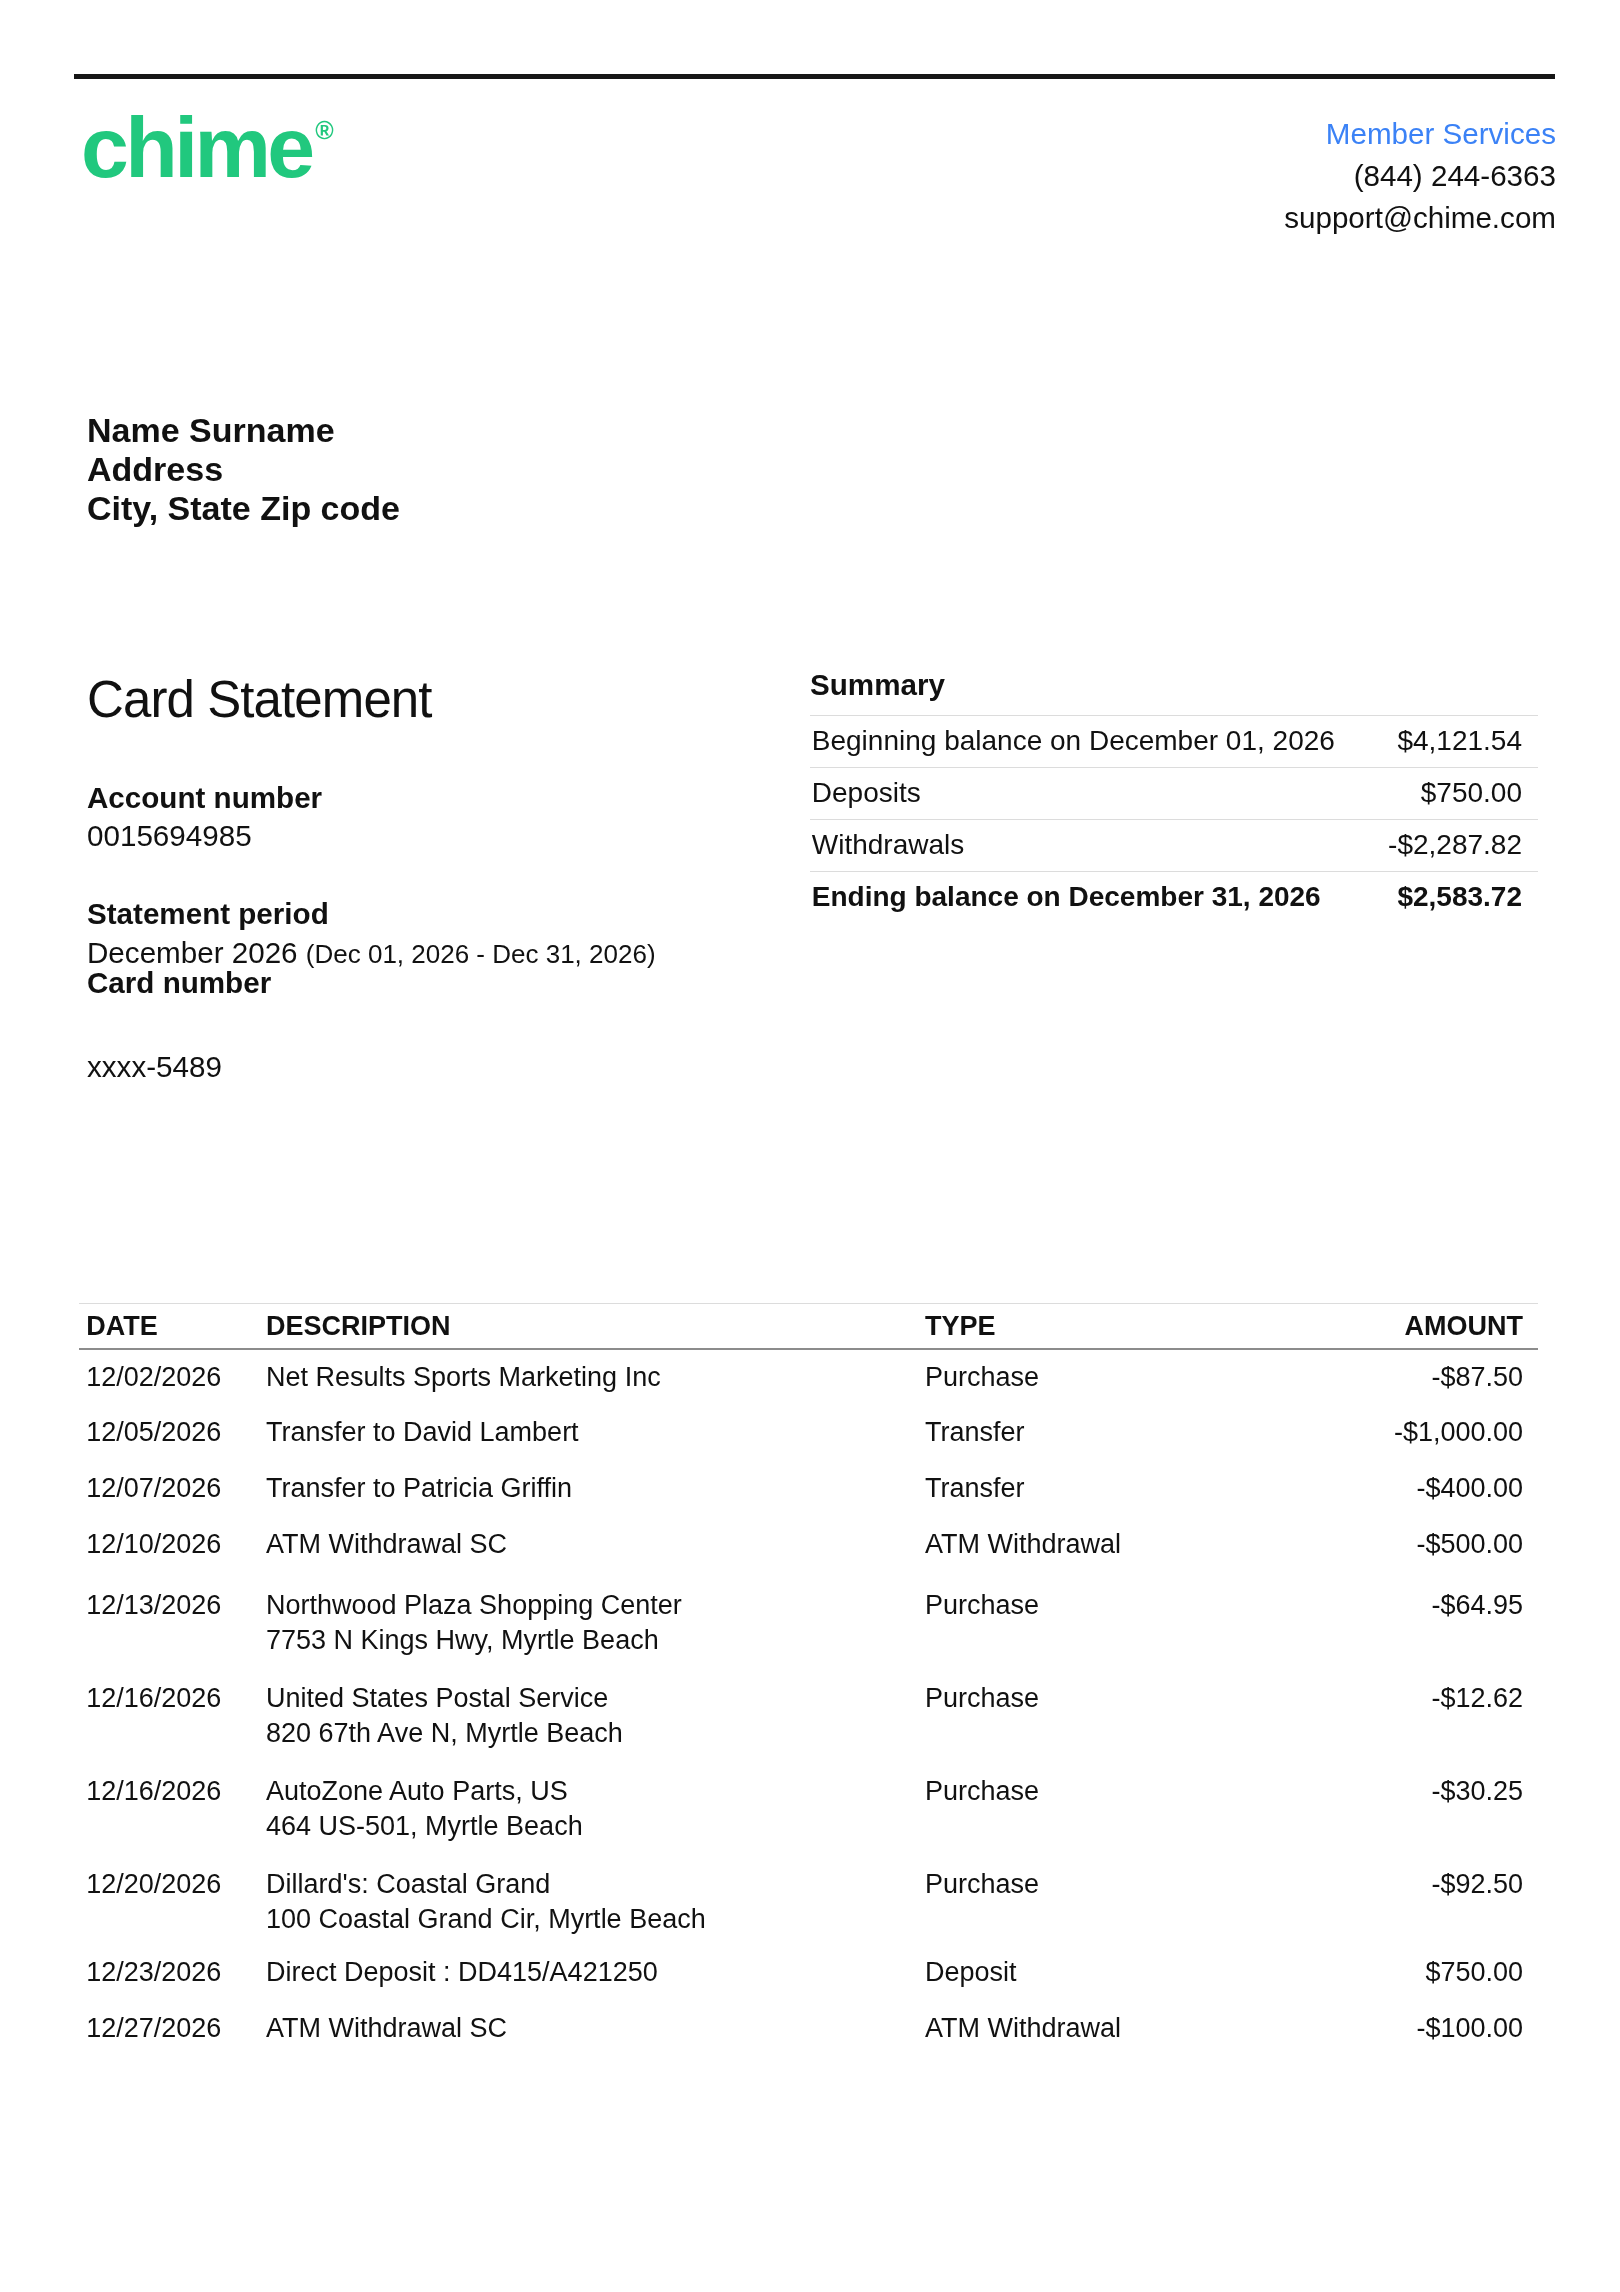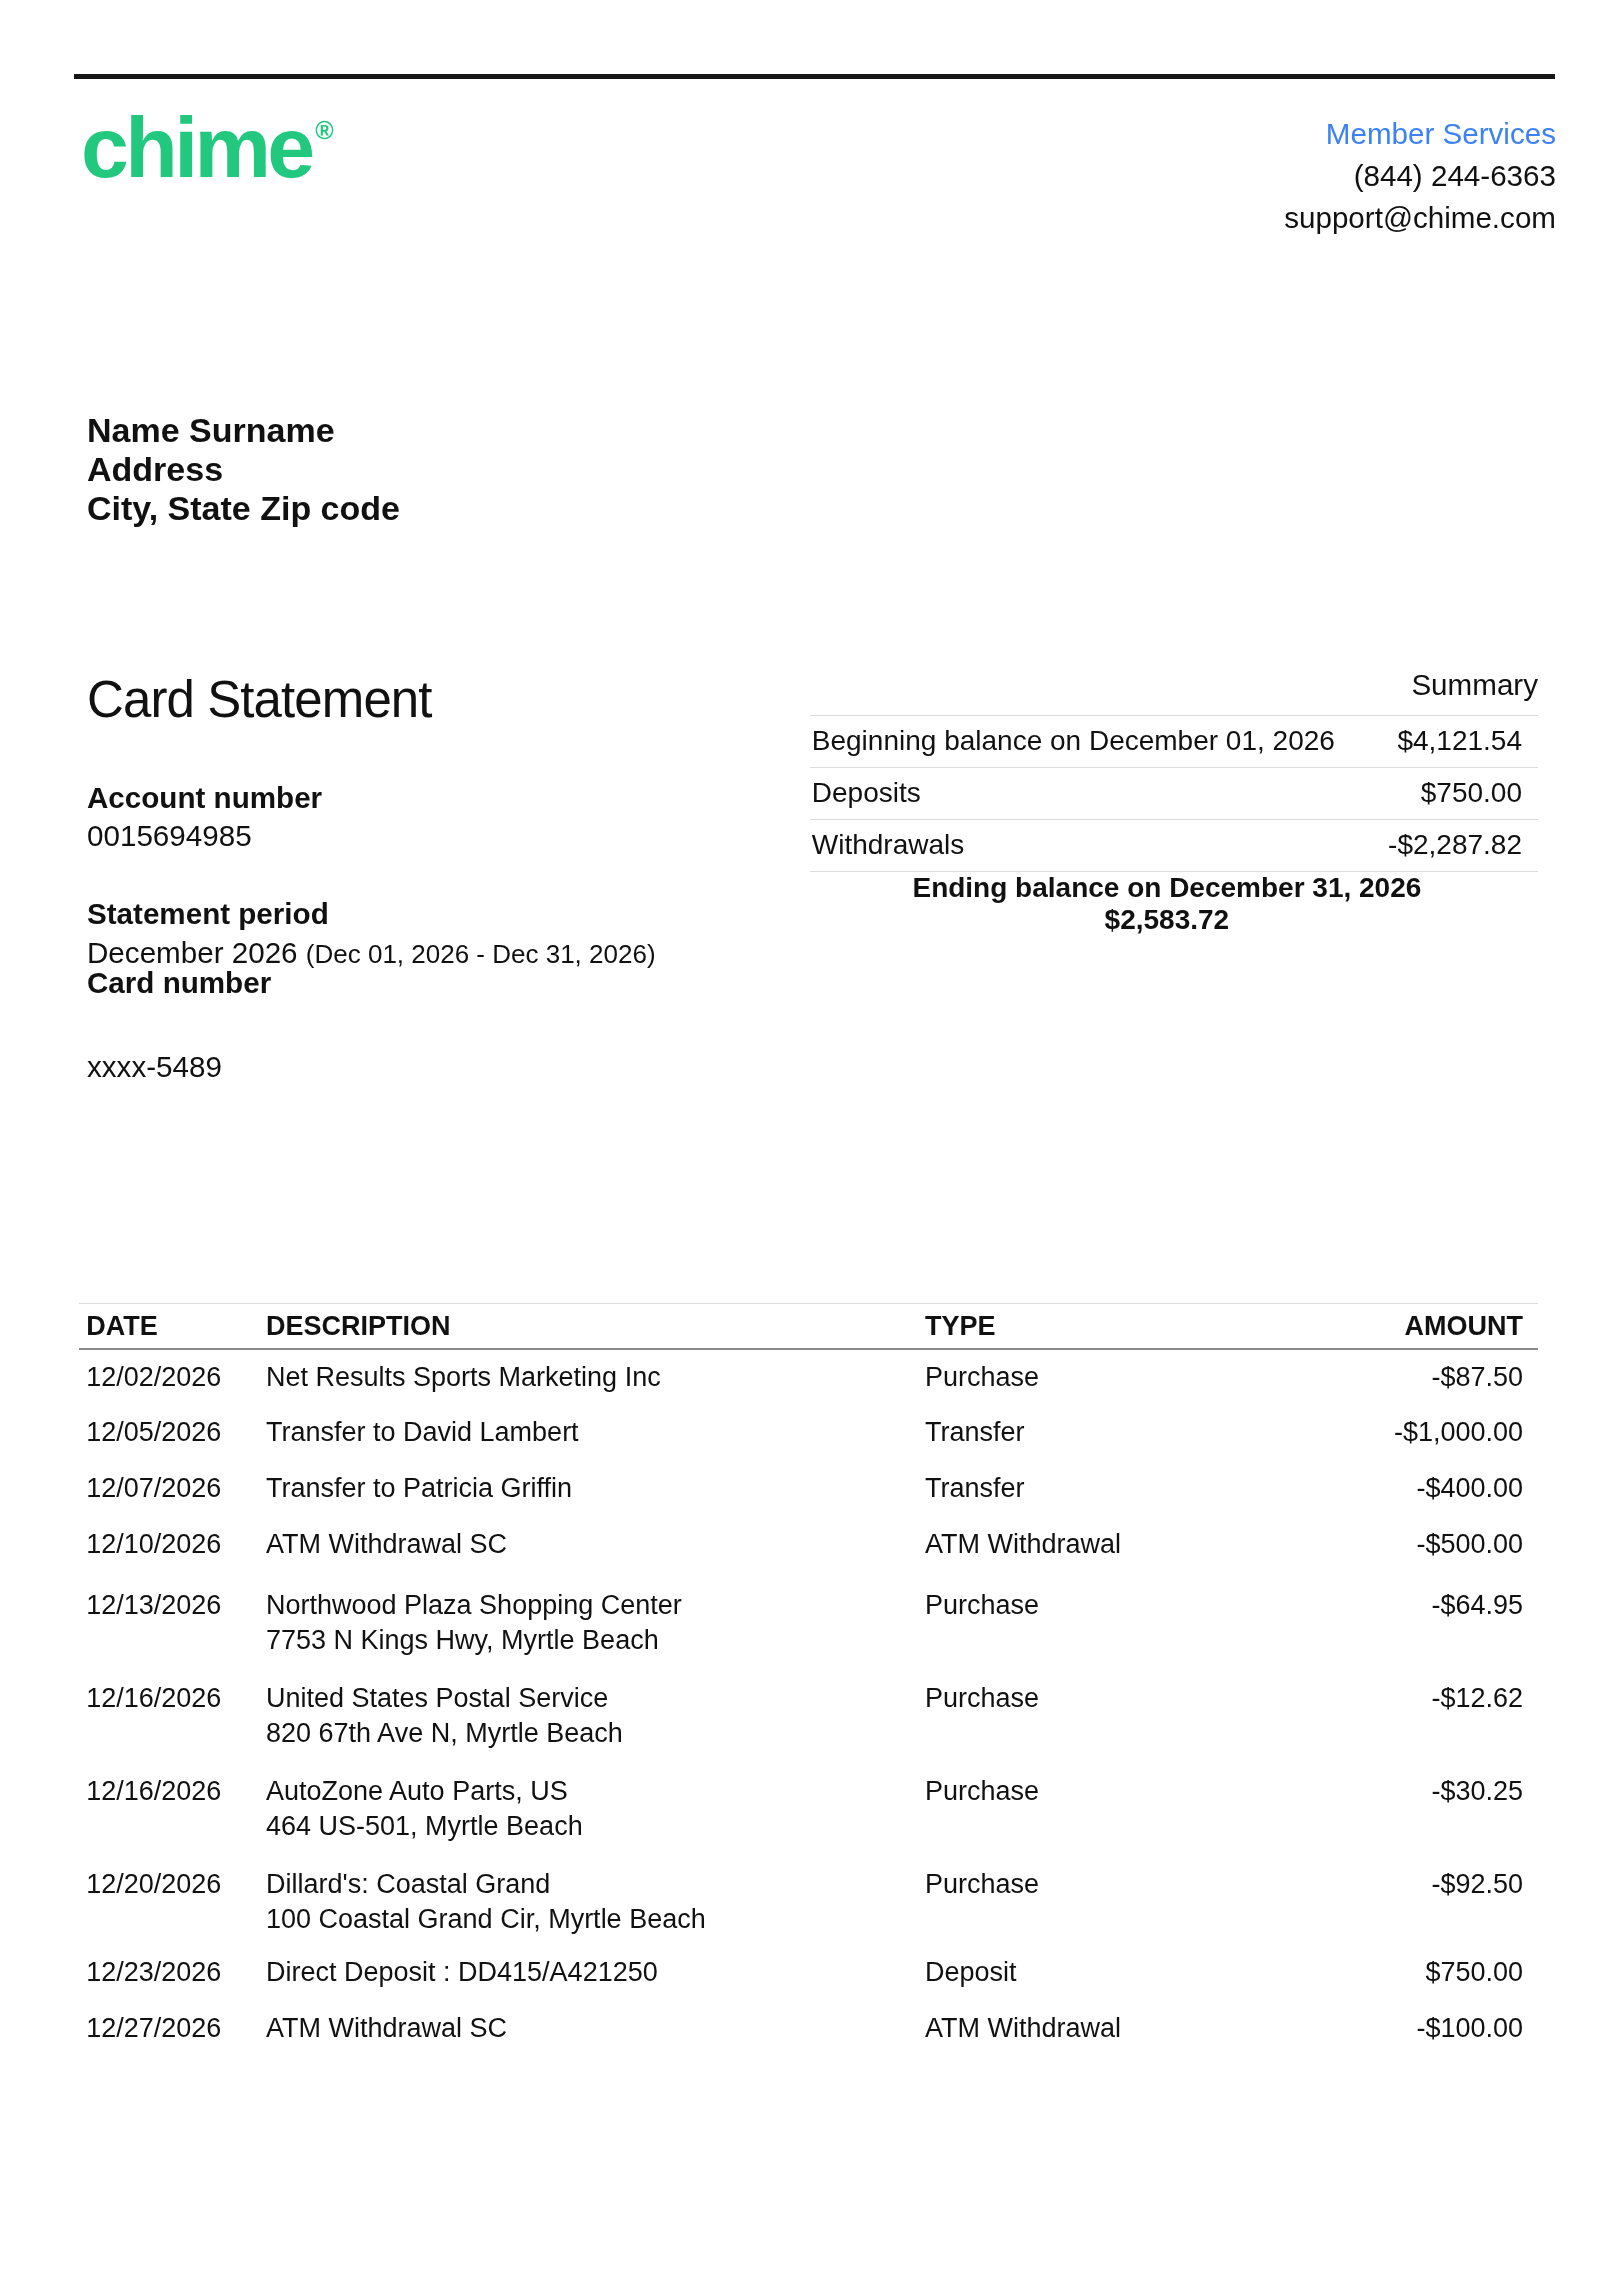--- a/index.html
+++ b/index.html
@@ -35,27 +35,27 @@
   .fld .detail { font-size:26px; }
   .f-acc-label  { top:781px; }
   .f-acc-value  { top:819px; }
   .f-per-label  { top:897px; }
   .f-per-value  { top:936px; }
   .f-card-label { top:966px; }
   .f-card-value { top:1050px; }
 
   
   .summary { position:absolute; top:668px; left:810px; width:728px; }
-  .summary-heading { font-size:29.6px; font-weight:400; margin-bottom:12.5px;text-align:right; }
+  .summary-heading { font-size:29.6px; font-weight:700; margin-bottom:12.5px; }
   .summary-row {
     display:flex; justify-content:space-between; align-items:center;
     height:52px; border-top:1.8px solid #dcdcdc;
     font-size:28px; padding:0 16px 0 1.8px;
   }
-  .summary-row.bold { font-weight:700;flex-direction:column; }
+  .summary-row.bold { font-weight:700; }
 
   
   .transactions { position:absolute; top:1303px; left:79px; width:1459px; border-top:1.8px solid #dcdcdc; }
   .txn-header {
     display:flex; align-items:center; height:46px;
     border-bottom:2.7px solid #8c8c8c; font-weight:700; font-size:27px;
   }
   .txn-row { display:flex; font-size:27px; line-height:30px; }
   .txn-row.single { padding:11.6px 0 14.3px; }
   .txn-row.multi  { padding:16px 0 11.6px; }

